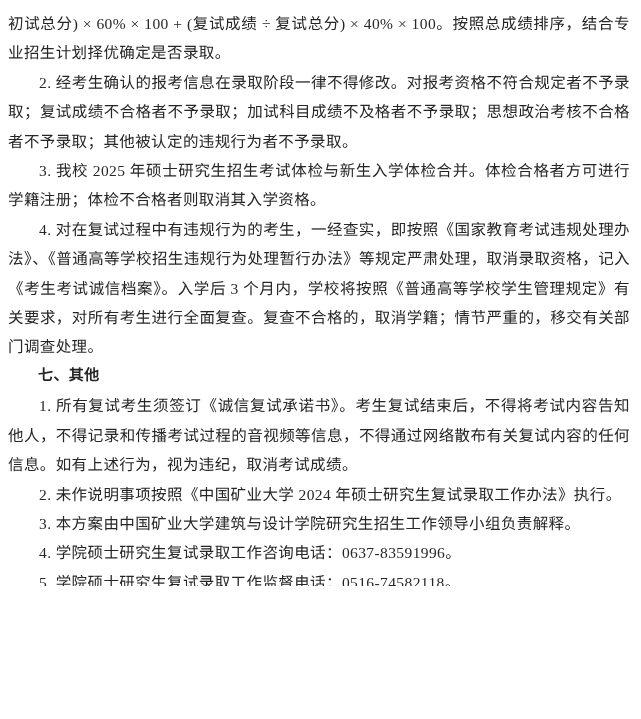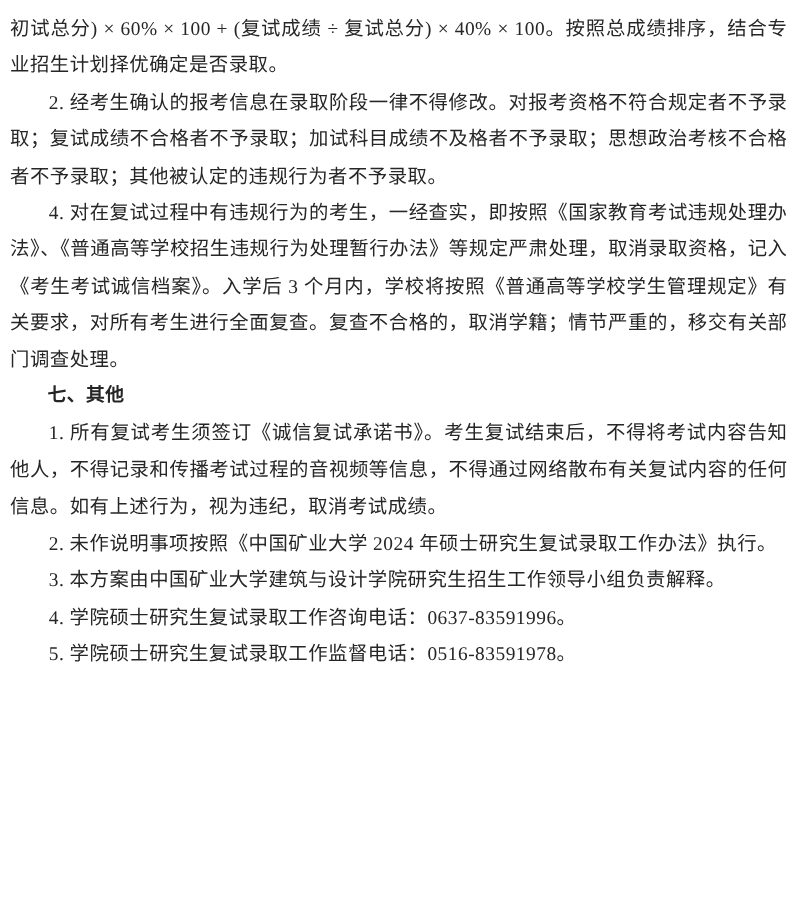--- a/index.html
+++ b/index.html
@@ -55,33 +55,34 @@
 </style>
 </head>
 <body>
 
 <div class="page">
 
   <p class="para">初试总分) × 60% × 100 + (复试成绩 ÷ 复试总分) × 40% × 100。按照总成绩排序，结合专业招生计划择优确定是否录取。</p>
 
   <p class="para indent">2. 经考生确认的报考信息在录取阶段一律不得修改。对报考资格不符合规定者不予录取；复试成绩不合格者不予录取；加试科目成绩不及格者不予录取；思想政治考核不合格者不予录取；其他被认定的违规行为者不予录取。</p>
 
+  <p class="para indent">3. 我校 2025 年硕士研究生招生考试体检与新生入学体检合并。体检合格者方可进行学籍注册；体检不合格者则取消其入学资格。</p>
 
   <p class="para indent">4. 对在复试过程中有违规行为的考生，一经查实，即按照《国家教育考试违规处理办法》、《普通高等学校招生违规行为处理暂行办法》等规定严肃处理，取消录取资格，记入《考生考试诚信档案》。入学后 3 个月内，学校将按照《普通高等学校学生管理规定》有关要求，对所有考生进行全面复查。复查不合格的，取消学籍；情节严重的，移交有关部门调查处理。</p>
 
   <p class="para indent heading">七、其他</p>
 
   <p class="para indent">1. 所有复试考生须签订《诚信复试承诺书》。考生复试结束后，不得将考试内容告知他人，不得记录和传播考试过程的音视频等信息，不得通过网络散布有关复试内容的任何信息。如有上述行为，视为违纪，取消考试成绩。</p>
 
   <p class="para indent">2. 未作说明事项按照《中国矿业大学 2024 年硕士研究生复试录取工作办法》执行。</p>
 
   <p class="para indent">3. 本方案由中国矿业大学建筑与设计学院研究生招生工作领导小组负责解释。</p>
 
   <p class="para indent">4. 学院硕士研究生复试录取工作咨询电话：0637-83591996。</p>
 
-  <p class="para indent">5. 学院硕士研究生复试录取工作监督电话：0516-83591978。</p>
+  <p class="para indent">5. 学院硕士研究生复试录取工作监督电话：0516-74582118。</p>
 
   <div class="signature">
     <p class="sig-line sig-org">建筑与设计学院</p>
     <p class="sig-line sig-date">2032 年 3 月 18 日</p>
   </div>
 
 </div>
 
 </body></html>

